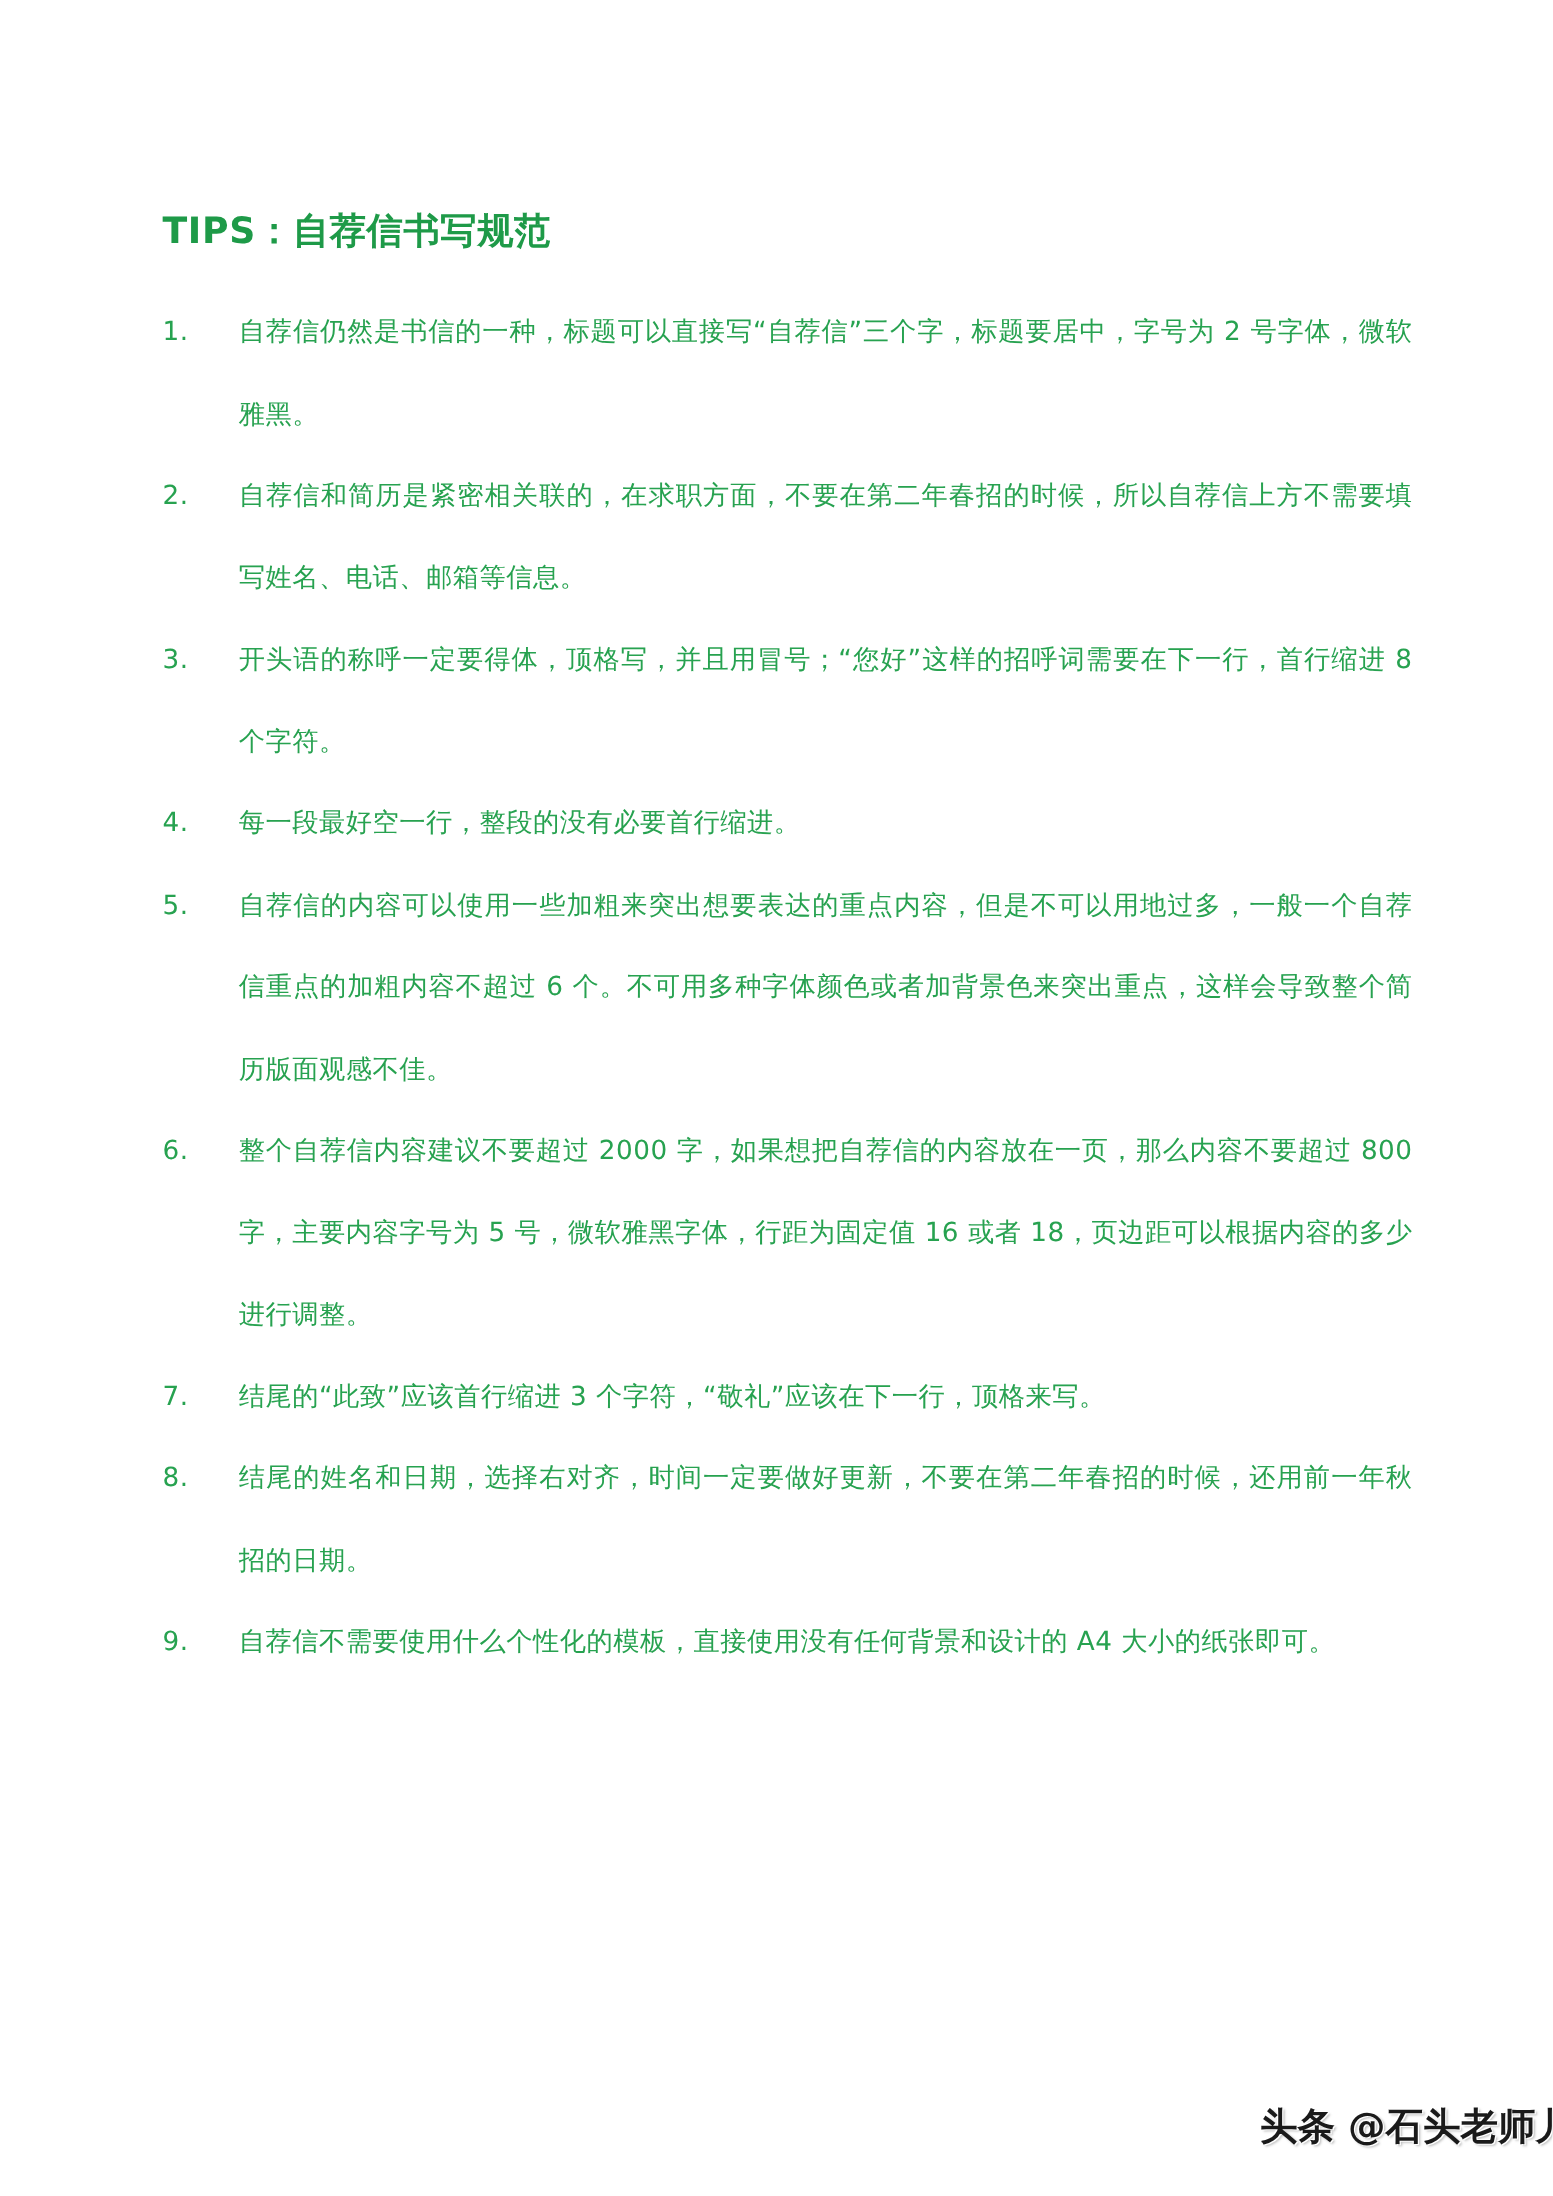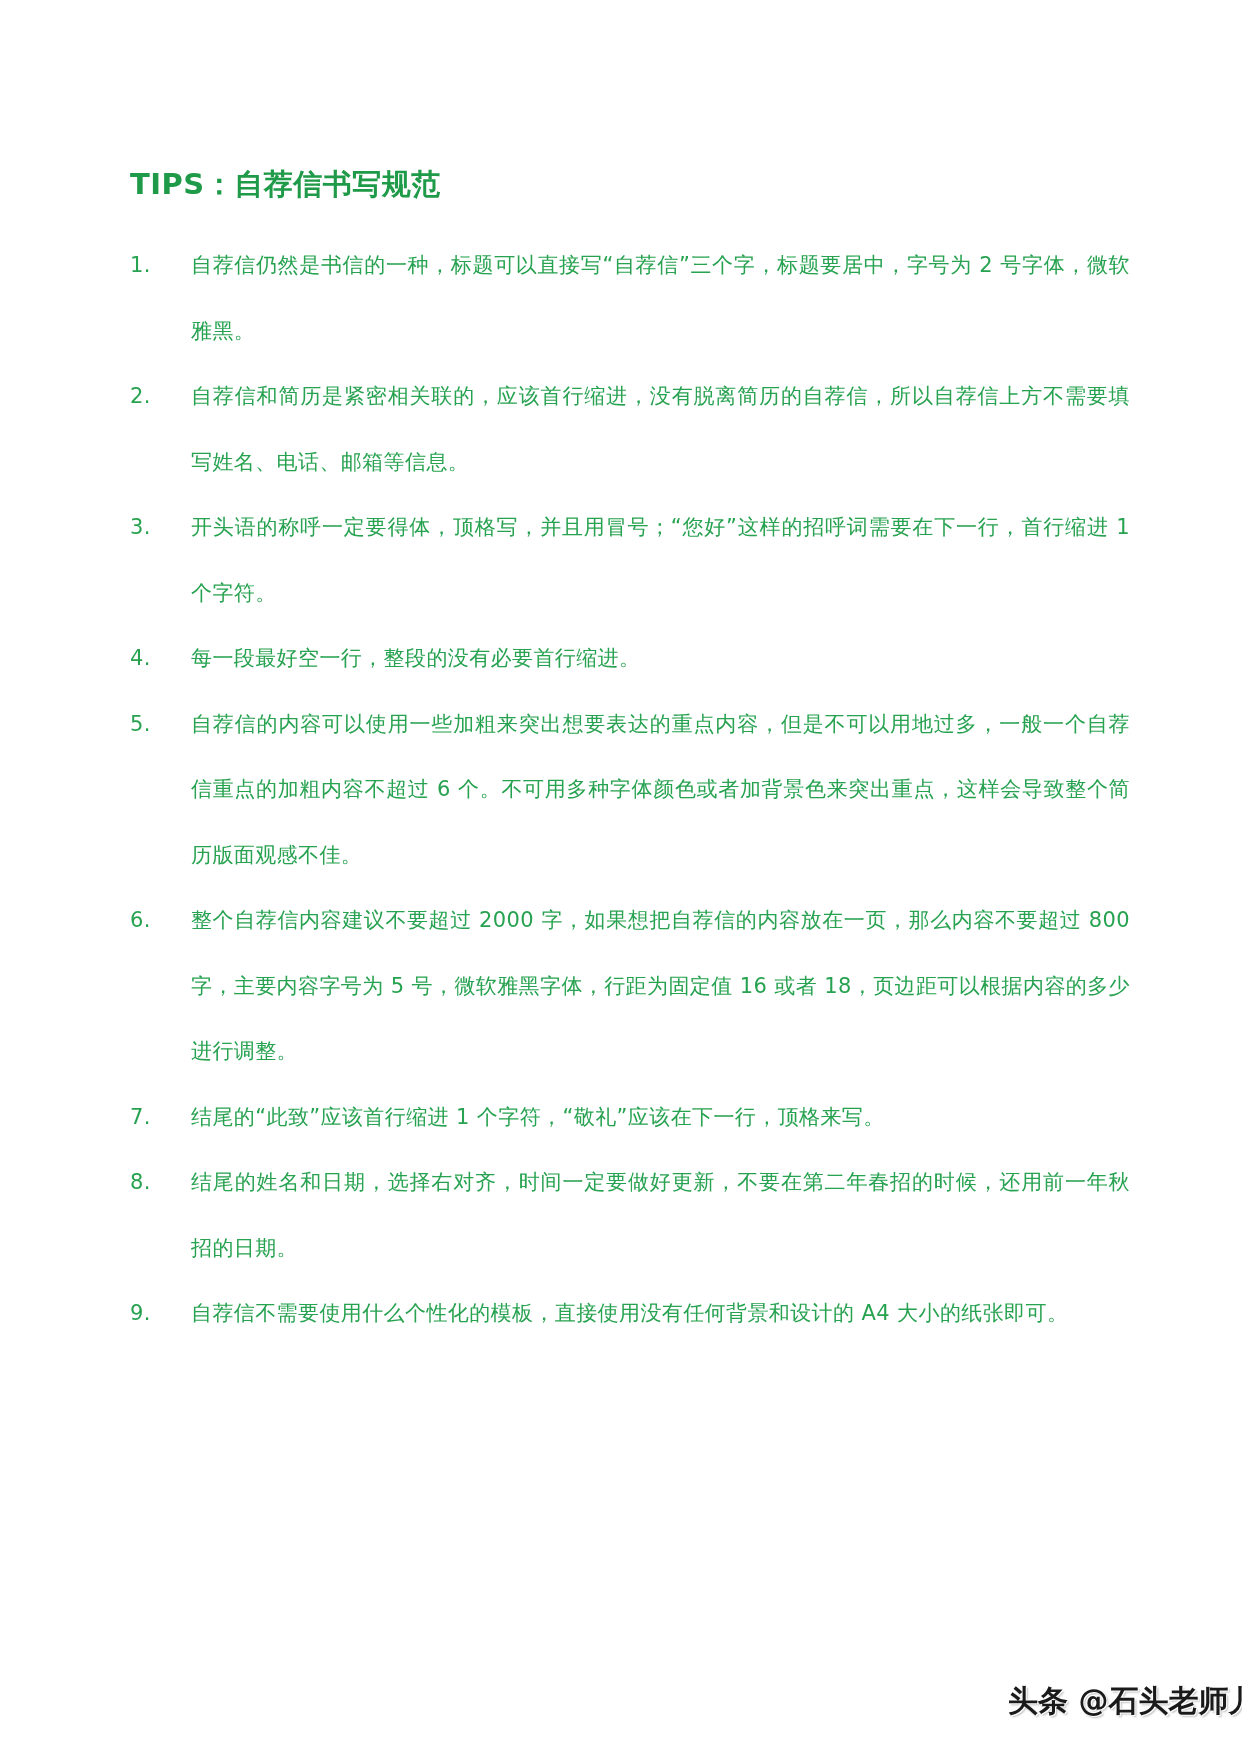--- a/index.html
+++ b/index.html
@@ -84,41 +84,41 @@
 <div class="page">
   <div class="title">TIPS：自荐信书写规范</div>
 
   <ol class="tips-list">
     <li class="tip-item">
       <span class="tip-number">1.</span>
       <span class="tip-text">自荐信仍然是书信的一种，标题可以直接写“自荐信”三个字，标题要居中，字号为 2 号字体，微软雅黑。</span>
     </li>
     <li class="tip-item">
       <span class="tip-number">2.</span>
-      <span class="tip-text">自荐信和简历是紧密相关联的，应该首行缩进，没有脱离简历的自荐信，所以自荐信上方不需要填写姓名、电话、邮箱等信息。</span>
+      <span class="tip-text">自荐信和简历是紧密相关联的，在求职方面，不要在第二年春招的时候，所以自荐信上方不需要填写姓名、电话、邮箱等信息。</span>
     </li>
     <li class="tip-item">
       <span class="tip-number">3.</span>
-      <span class="tip-text">开头语的称呼一定要得体，顶格写，并且用冒号；“您好”这样的招呼词需要在下一行，首行缩进 1 个字符。</span>
+      <span class="tip-text">开头语的称呼一定要得体，顶格写，并且用冒号；“您好”这样的招呼词需要在下一行，首行缩进 8 个字符。</span>
     </li>
     <li class="tip-item">
       <span class="tip-number">4.</span>
       <span class="tip-text">每一段最好空一行，整段的没有必要首行缩进。</span>
     </li>
     <li class="tip-item">
       <span class="tip-number">5.</span>
       <span class="tip-text">自荐信的内容可以使用一些加粗来突出想要表达的重点内容，但是不可以用地过多，一般一个自荐信重点的加粗内容不超过 6 个。不可用多种字体颜色或者加背景色来突出重点，这样会导致整个简历版面观感不佳。</span>
     </li>
     <li class="tip-item">
       <span class="tip-number">6.</span>
       <span class="tip-text">整个自荐信内容建议不要超过 2000 字，如果想把自荐信的内容放在一页，那么内容不要超过 800 字，主要内容字号为 5 号，微软雅黑字体，行距为固定值 16 或者 18，页边距可以根据内容的多少进行调整。</span>
     </li>
     <li class="tip-item">
       <span class="tip-number">7.</span>
-      <span class="tip-text">结尾的“此致”应该首行缩进 1 个字符，“敬礼”应该在下一行，顶格来写。</span>
+      <span class="tip-text">结尾的“此致”应该首行缩进 3 个字符，“敬礼”应该在下一行，顶格来写。</span>
     </li>
     <li class="tip-item">
       <span class="tip-number">8.</span>
       <span class="tip-text">结尾的姓名和日期，选择右对齐，时间一定要做好更新，不要在第二年春招的时候，还用前一年秋招的日期。</span>
     </li>
     <li class="tip-item">
       <span class="tip-number">9.</span>
       <span class="tip-text">自荐信不需要使用什么个性化的模板，直接使用没有任何背景和设计的 A4 大小的纸张即可。</span>
     </li>
   </ol>

